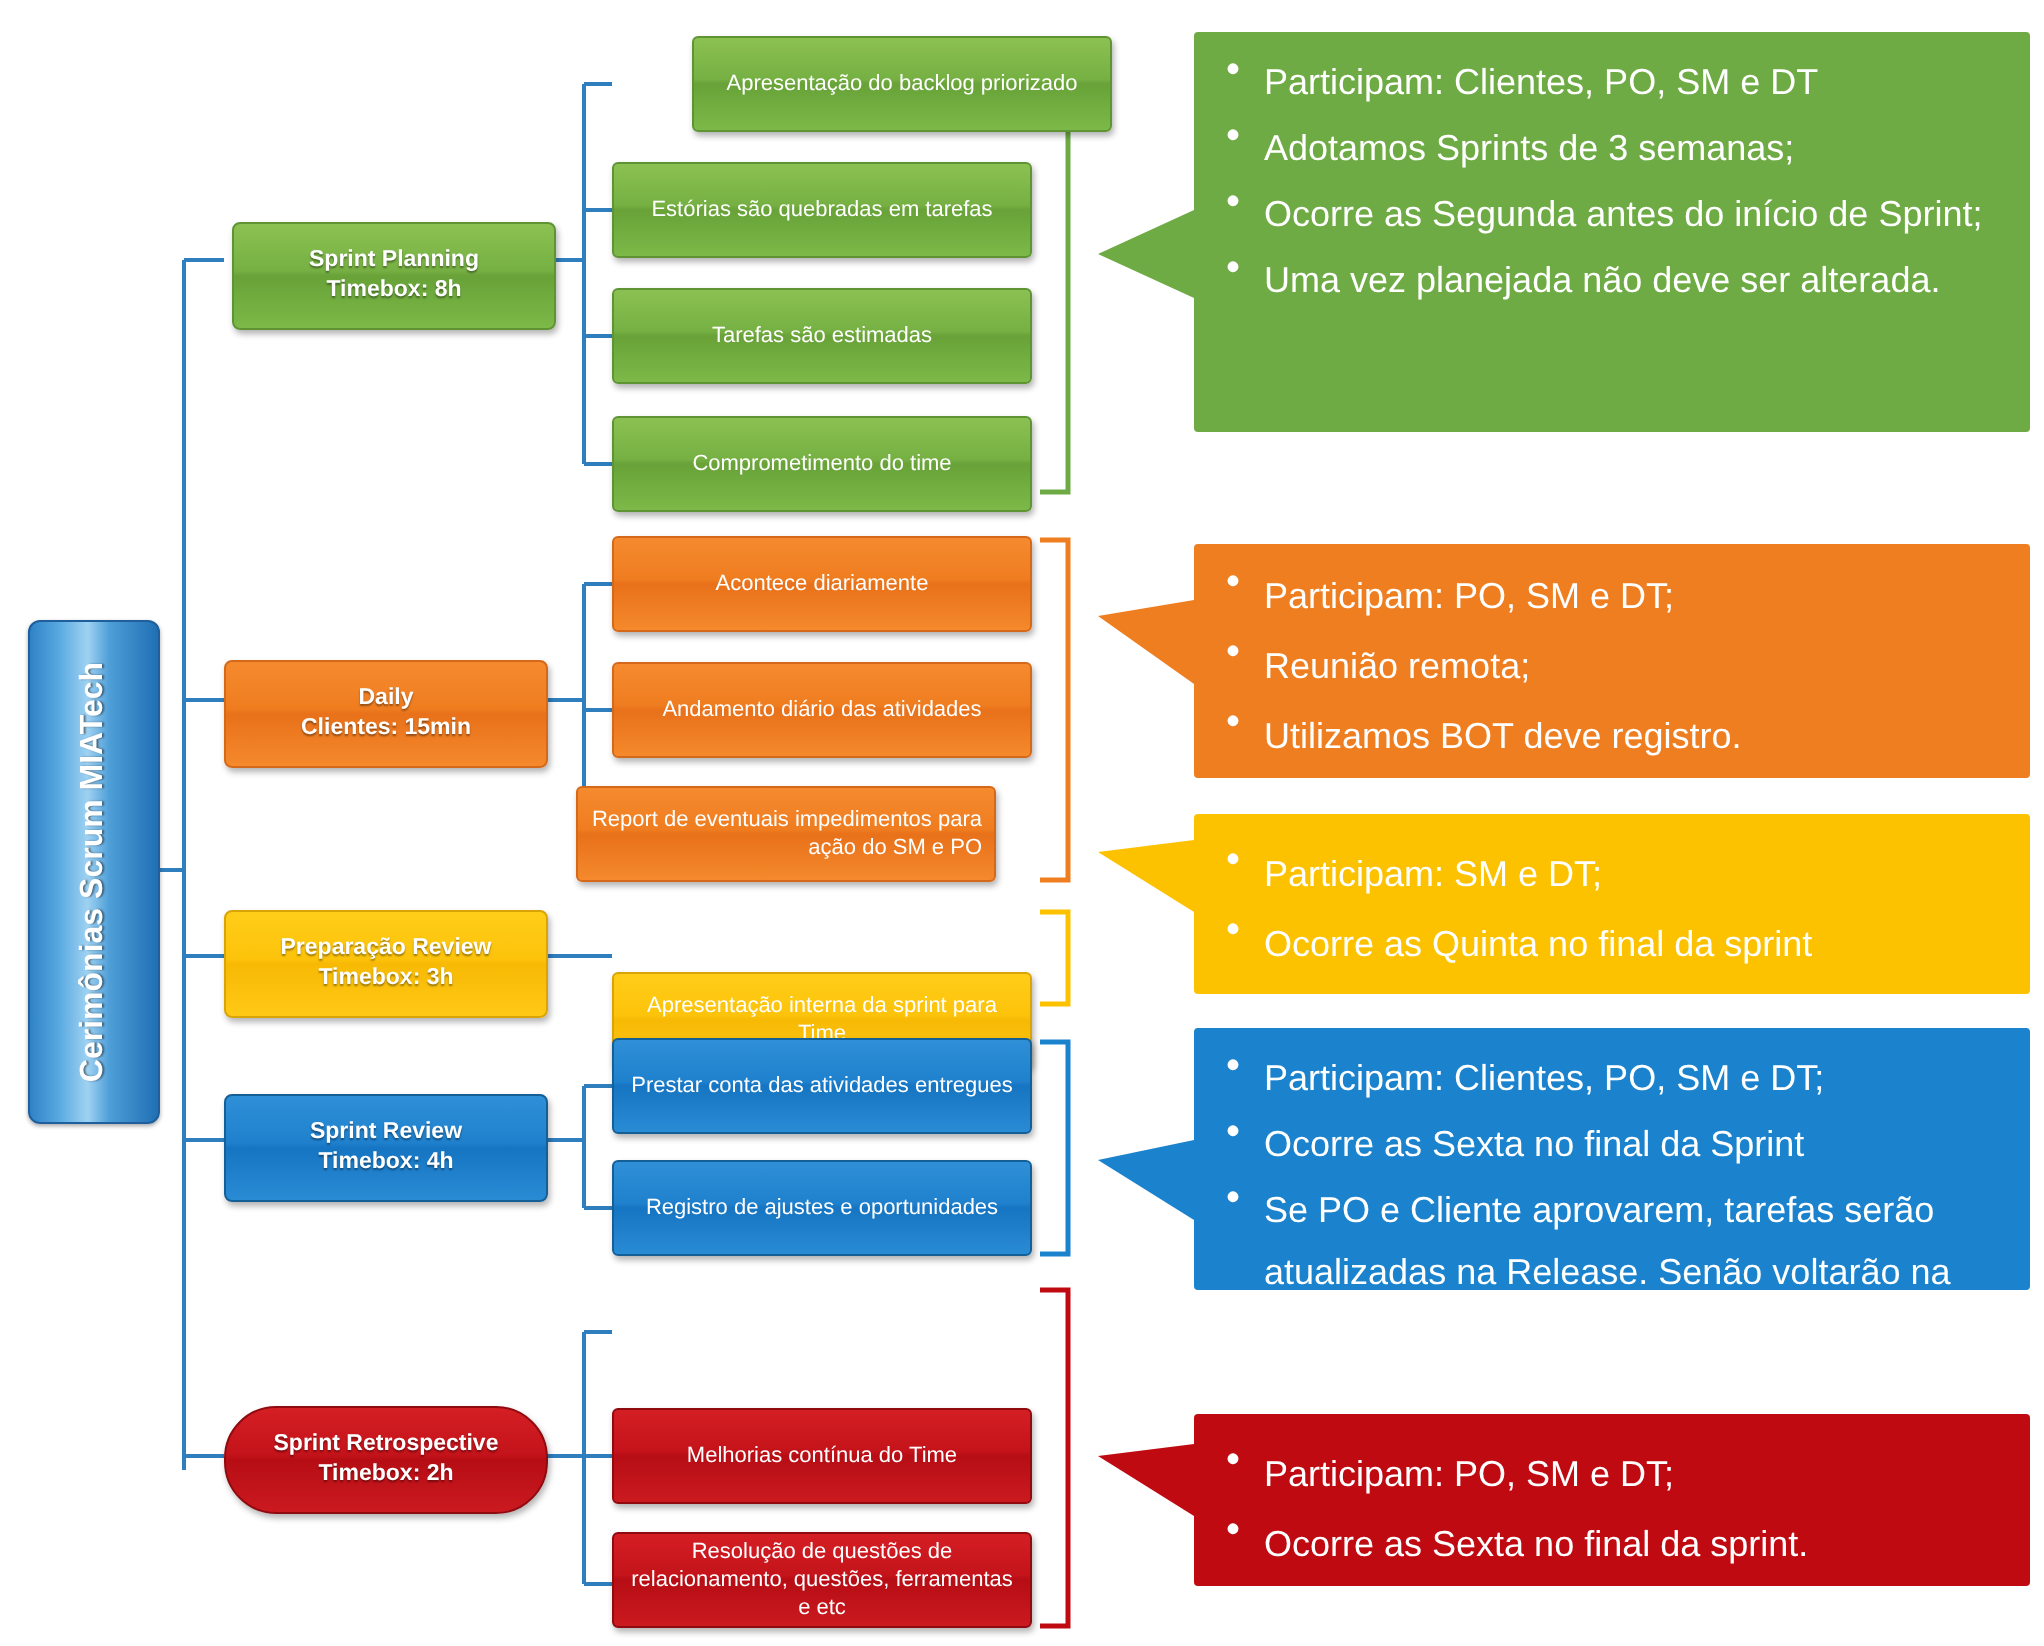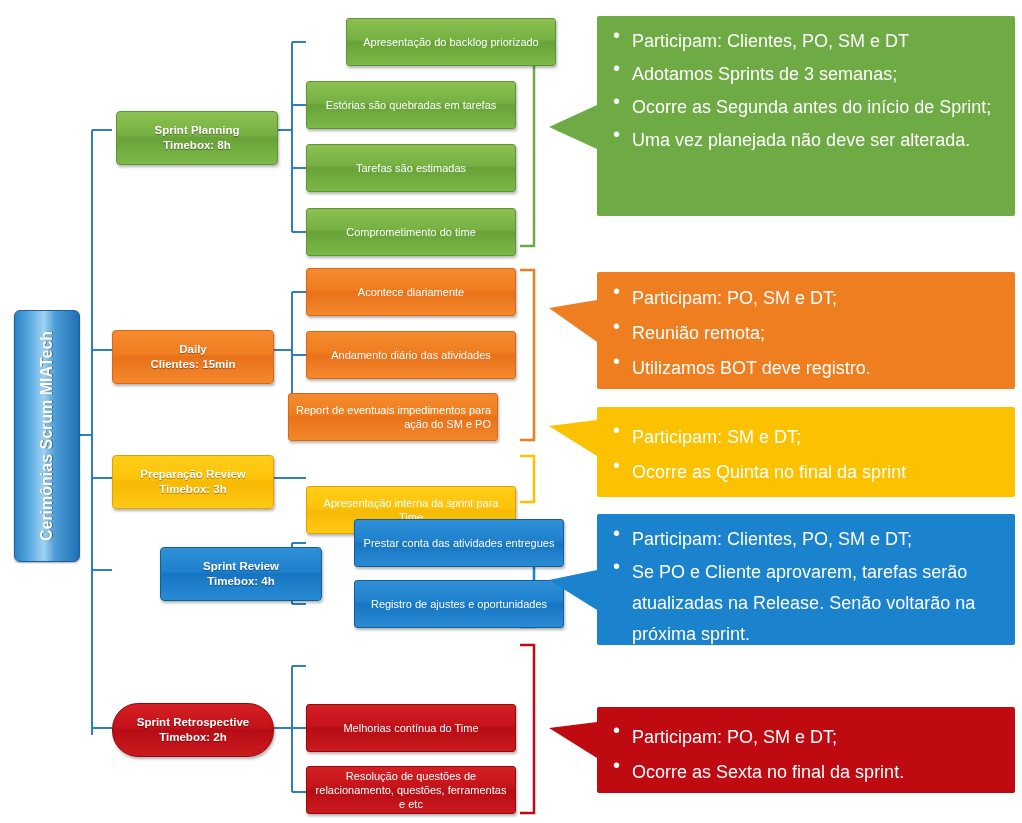--- a/index.html
+++ b/index.html
@@ -57,21 +57,21 @@
     display:flex; align-items:center; justify-content:center;
     color:#ffffff; font-size:11px; line-height:14px;
     text-align:center; padding:0 6px; box-sizing:border-box;
     box-shadow:1px 2px 3px rgba(0,0,0,0.30);
   }
 
   
   .g-green  { background:linear-gradient(to bottom,#8cc152 0%,#76b043 45%,#68a238 50%,#7cb948 100%); border:1px solid #5f9435; }
   .g-orange { background:linear-gradient(to bottom,#f58a2e 0%,#ef7d20 45%,#e8711a 50%,#f5892c 100%); border:1px solid #d4691a;text-align:right; }
   .g-yellow { background:linear-gradient(to bottom,#ffcd18 0%,#fdc30b 45%,#f7b904 50%,#ffc916 100%); border:1px solid #d9a406; }
-  .g-blue   { background:linear-gradient(to bottom,#2f90d8 0%,#1f80cd 45%,#1675c2 50%,#2a8bd5 100%); border:1px solid #146096;margin-left:48px; }
+  .g-blue   { background:linear-gradient(to bottom,#2f90d8 0%,#1f80cd 45%,#1675c2 50%,#2a8bd5 100%); border:1px solid #146096; }
   .g-red    { background:linear-gradient(to bottom,#d41f24 0%,#c4131a 45%,#b60d14 50%,#cb1a20 100%); border:1px solid #8f0b10; }
 
   
   .callout {
     position:absolute;
     border-radius:2px;
     color:#ffffff;
     padding:10px 14px 10px 16px;
     box-sizing:border-box;
   }
@@ -211,20 +211,21 @@
     <ul>
       <li>Participam: SM e DT;</li>
       <li>Ocorre as Quinta no final da sprint</li>
     </ul>
   </div>
   <div class="arrow" style="left:549px; top:420px; border-top:6px solid transparent; border-bottom:30px solid transparent; border-right:48px solid #fcc200;"></div>
 
   <div class="callout c-blue" style="left:597px; top:514px; width:418px; height:131px; font-size:18px; line-height:31px;">
     <ul>
       <li>Participam: Clientes, PO, SM e DT;</li>
+      <li>Ocorre as Sexta no final da Sprint</li>
       <li>Se PO e Cliente aprovarem, tarefas serão atualizadas na Release. Senão voltarão na próxima sprint.</li>
     </ul>
   </div>
   <div class="arrow" style="left:549px; top:570px; border-top:10px solid transparent; border-bottom:30px solid transparent; border-right:48px solid #1b82cd;"></div>
 
   <div class="callout c-red" style="left:597px; top:707px; width:418px; height:86px; font-size:18px; line-height:33px; padding-top:14px;">
     <ul>
       <li>Participam: PO, SM e DT;</li>
       <li>Ocorre as Sexta no final da sprint.</li>
     </ul>

